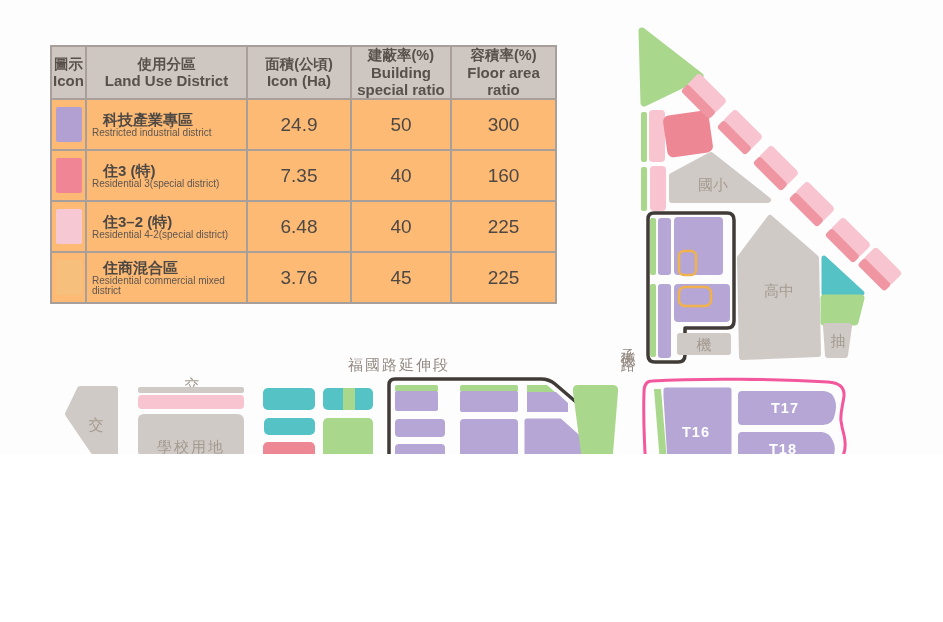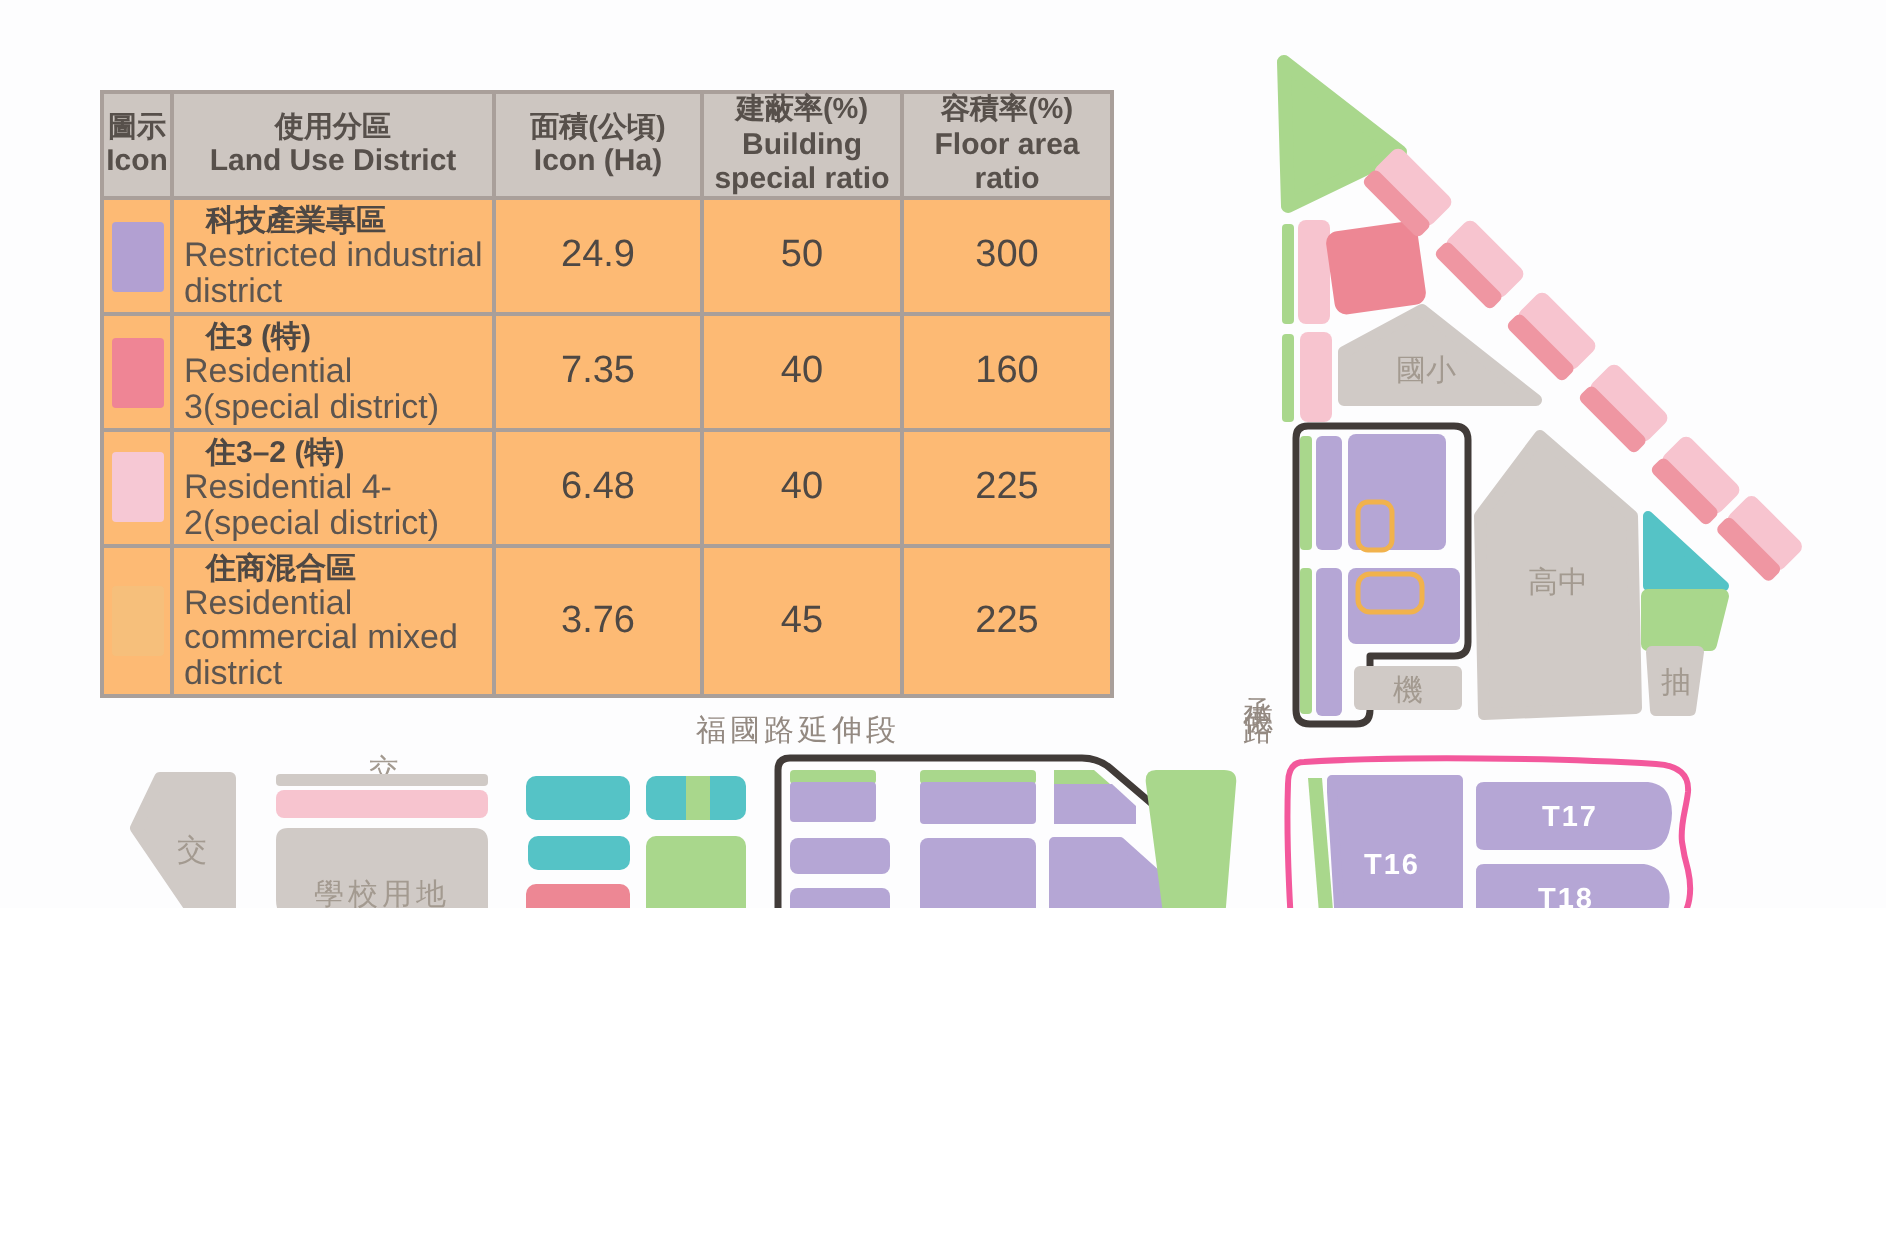--- a/index.html
+++ b/index.html
@@ -12,21 +12,21 @@
   #zoning-table th,#zoning-table td{border:2px solid var(--table_border);padding:0;}
   #zoning-table th{background:var(--header_bg);color:var(--text_header);font-weight:bold;height:44px;
     font-size:14px;line-height:1.15;text-align:center;vertical-align:middle;}
   #zoning-table td{background:#fdba74;height:45px;vertical-align:middle;}
   .hzh{font-size:14.5px;}
   .hen{font-size:15px;}
   .c-icon{text-align:center;}
   .swatch{vertical-align:middle;}
   .c-name{padding:2px 2px 2px 5px !important;}
   .c-name .zh{font-size:15px;font-weight:bold;color:var(--text_table);padding-left:11px;line-height:1.15;}
-  .c-name .en{font-size:17px;color:#5c5550;line-height:1.02;}
+  .c-name .en{font-size:10px;color:#5c5550;line-height:1.02;}
   .c-num{text-align:center;font-size:19px;color:var(--text_table);}
 
   
   #map-svg{position:absolute;left:0;top:0;}
   .f-purple{fill:var(--purple);} .f-red{fill:var(--red);} .f-pink{fill:var(--pink);}
   .f-stripe{fill:var(--pink_stripe);} .f-orange{fill:var(--orange);}
   .f-teal{fill:var(--teal);} .f-green{fill:var(--green);} .f-gray{fill:var(--gray);}
   .rj-gray{fill:var(--gray);stroke:var(--gray);stroke-width:6;stroke-linejoin:round;}
   .rj-green{fill:var(--green);stroke:var(--green);stroke-width:7;stroke-linejoin:round;}
   .rj-teal{fill:var(--teal);stroke:var(--teal);stroke-width:5;stroke-linejoin:round;}

